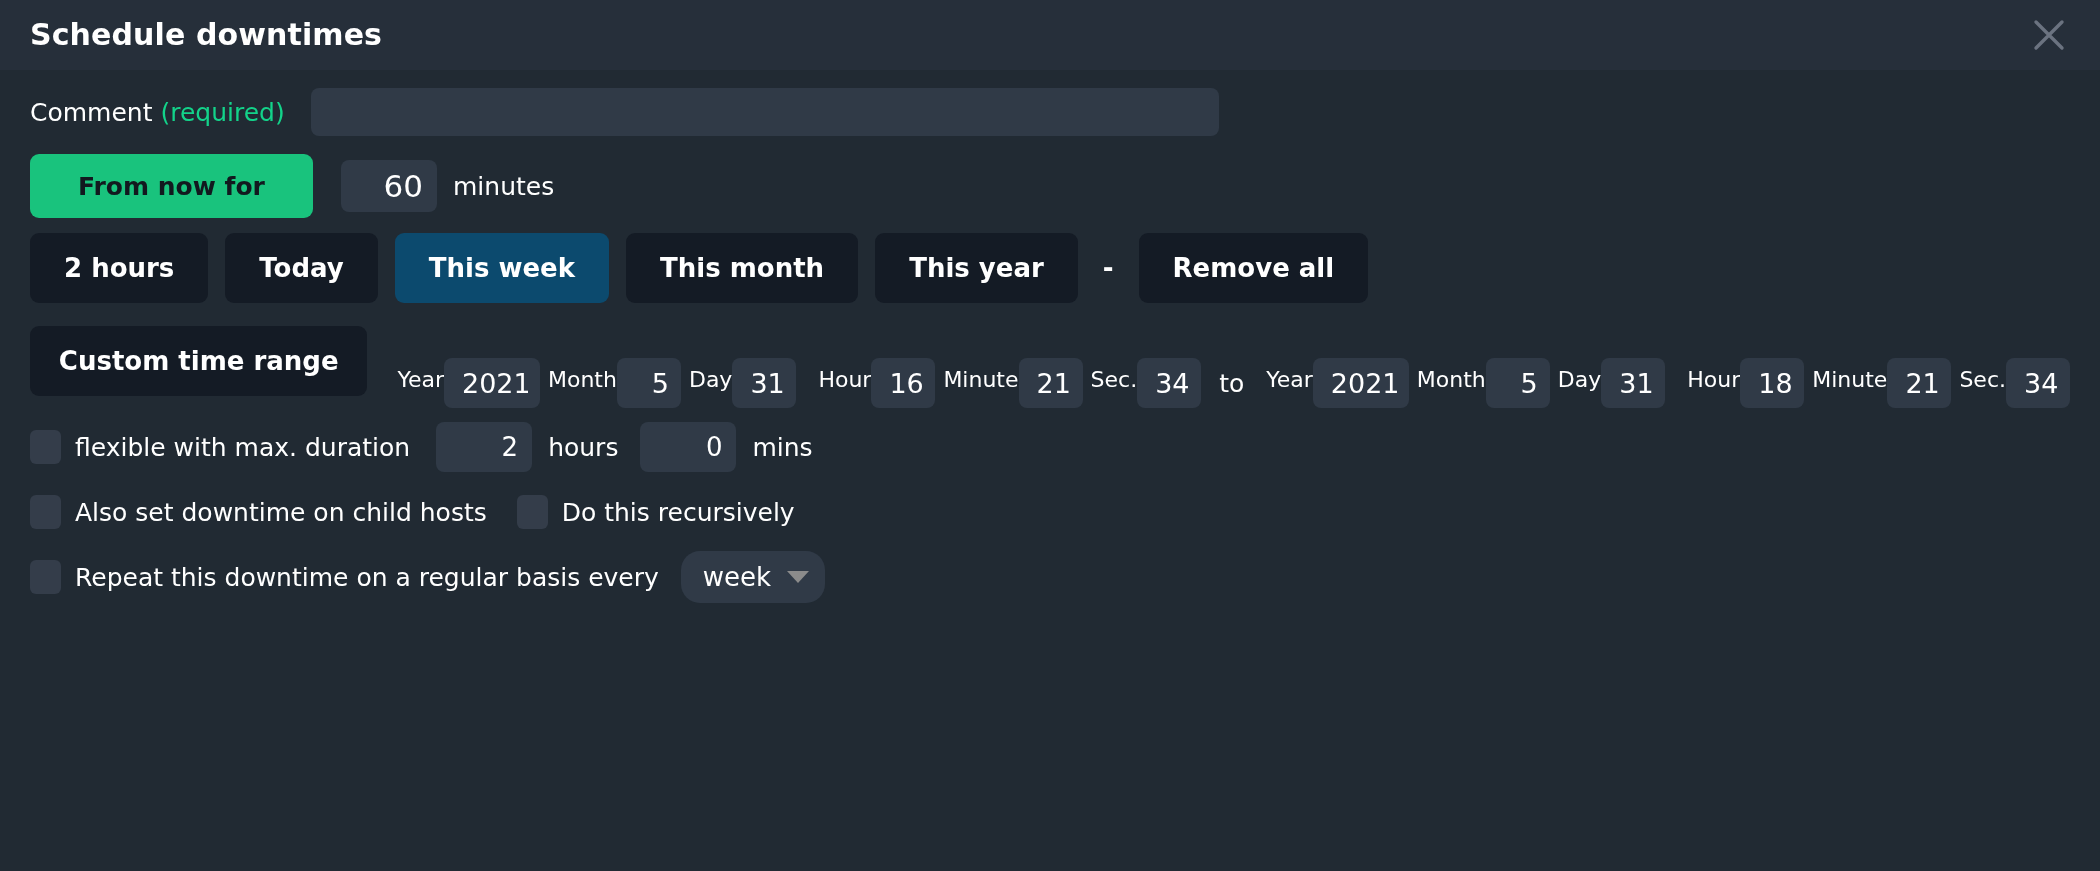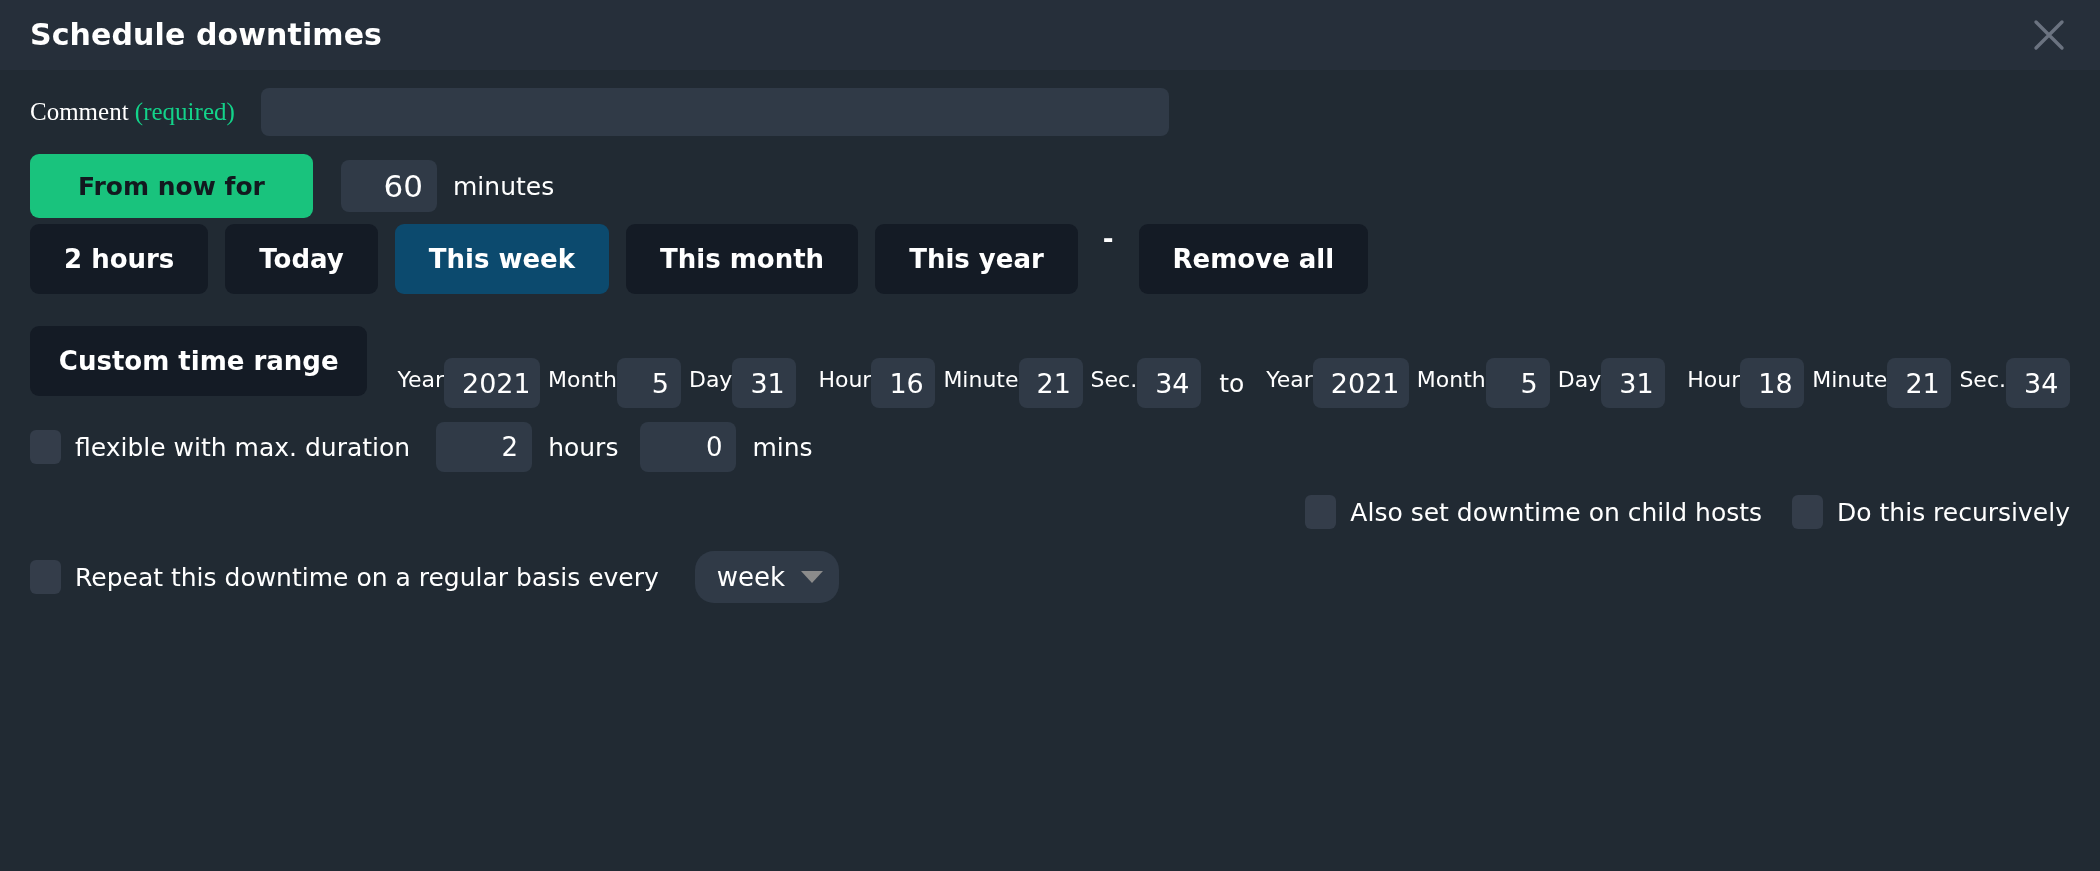--- a/index.html
+++ b/index.html
@@ -47,21 +47,20 @@
 
   .row {
     display: flex;
     align-items: center;
   }
 
   
   .row-comment {
     height: 72px;
     padding-top: 6px;
-    font-family: Liberation Serif, serif;
   }
   .comment-label {
     font-size: 25px;
     color: #ffffff;
     margin-right: 10px;
     white-space: nowrap;
   }
   .required {
     color: #13d38a;
   }
@@ -132,21 +131,21 @@
   .lbl-plain {
     font-size: 25px;
     color: #ffffff;
     margin-left: 16px;
     white-space: nowrap;
   }
 
   
   .row-quick {
     height: 88px;
-    align-items: flex-start;
+    align-items: center;
     gap: 17px;
   }
   .btn-quick {
     height: 70px;
     padding: 0 34px;
     font-size: 26px;
   }
   .dash {
     font-size: 26px;
     font-weight: bold;
@@ -206,21 +205,20 @@
   .gap-left { margin-left: 22px; }
 
   
   .row-flex {
     height: 66px;
     align-items: center;
   }
   .row-child {
     height: 64px;
     align-items: center;
-    justify-content: flex-end;
   }
   .row-repeat {
     height: 66px;
     align-items: center;
   }
   .cbox {
     width: 31px;
     height: 34px;
     background: #343d4a;
     border: none;
@@ -248,21 +246,21 @@
   }
 
   
   .dropdown {
     height: 52px;
     background: #303a47;
     border-radius: 19px;
     display: flex;
     align-items: center;
     padding: 0 16px 0 22px;
-    margin-left: 36px;
+    margin-left: 22px;
     cursor: pointer;
     box-sizing: border-box;
   }
   .dropdown-value {
     font-size: 26px;
     color: #ffffff;
     margin-right: 16px;
   }
   .caret {
     width: 0; height: 0;

